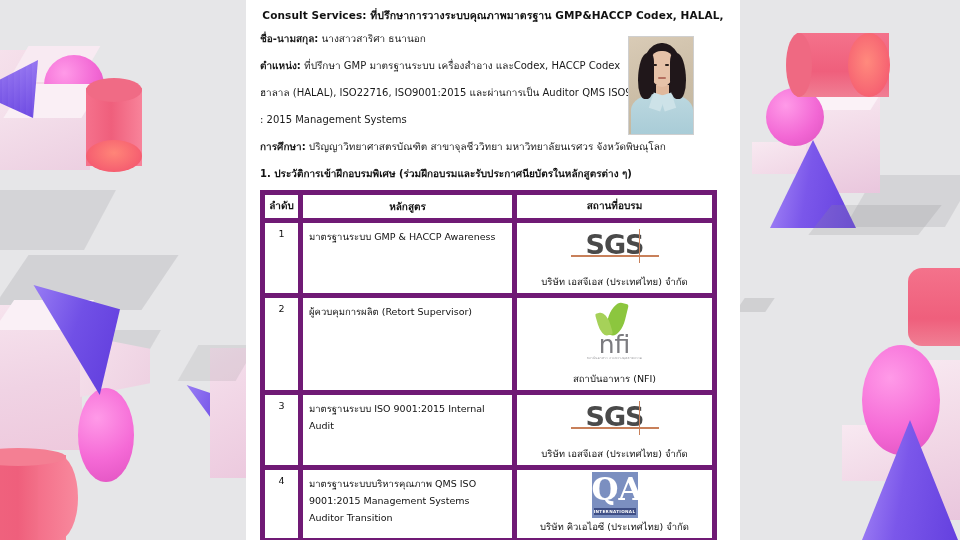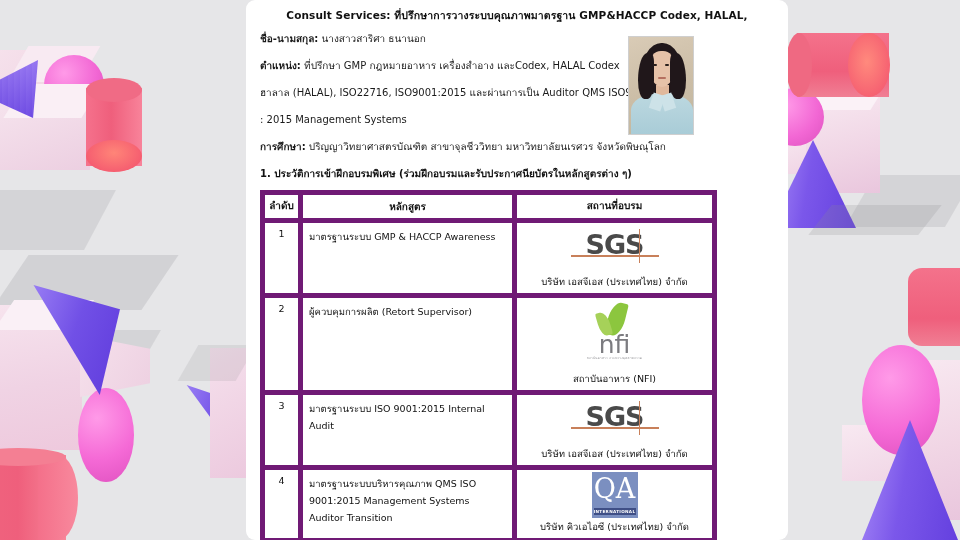--- a/index.html
+++ b/index.html
@@ -35,25 +35,24 @@
   .shadow-poly {
     position: absolute;
     background: rgba(140,140,145,.55);
   }
 
   
   #sheet {
     position: absolute;
     left: 246px;
     top: 0;
-    width: 542px;
+    width: 494px;
     height: 540px;
     background: #ffffff;
     padding: 6px 14px 0 14px;
-    border-radius: 9px;
   }
 
   .doc-title {
     font-weight: bold;
     font-size: 10.5px;
     color: #111;
     text-align: center;
     line-height: 19px;
     letter-spacing: .1px;
   }
@@ -174,21 +173,21 @@
   }
   .logo-nfi .sub {
     position:absolute; left:0; right:0; top:52px;
     font-size:3.2px; color:#8a8a8e; text-align:center; line-height:4px; letter-spacing:.2px;
   }
 
   .logo-qai { position: relative; width: 46px; height: 46px; background:#7b8fc0; }
   .logo-qai .qa {
     position:absolute; left:0; right:0; top:2px;
     font-family:"DejaVu Serif","Liberation Serif",serif;
-    font-size:27px; font-weight:normal; color:#ffffff; text-align:center; line-height:30px;
+    font-size:31px; font-weight:bold; color:#ffffff; text-align:center; line-height:30px;
   }
   .logo-qai .band {
     position:absolute; left:2px; right:2px; bottom:3px; height:7px;
     background:#3f4f86; color:#fff; font-size:4.2px; font-weight:bold;
     text-align:center; line-height:7px; letter-spacing:.3px;
   }
 </style>
 </head>
 <body>
 
@@ -310,21 +309,21 @@
 
     <div>
       <div class="doc-title">Consult Services: ที่ปรึกษาการวางระบบคุณภาพมาตรฐาน GMP&amp;HACCP Codex, HALAL,</div>
     </div>
 
     <div class="doc-line">
       <b>ชื่อ-นามสกุล:</b><span> นางสาวสาริศา ธนานอก</span>
     </div>
 
     <div class="doc-line">
-      <b>ตำแหน่ง:</b><span> ที่ปรึกษา GMP กฎหมายอาหาร เครื่องสำอาง และCodex, HALAL Codex</span>
+      <b>ตำแหน่ง:</b><span> ที่ปรึกษา GMP มาตรฐานระบบ เครื่องสำอาง และCodex, HACCP Codex</span>
     </div>
 
     <div class="doc-line">ฮาลาล (HALAL), ISO22716, ISO9001:2015 และผ่านการเป็น Auditor QMS ISO9001</div>
 
     <div class="doc-line">: 2015 Management Systems</div>
 
     <div class="doc-line">
       <b>การศึกษา:</b><span> ปริญญาวิทยาศาสตรบัณฑิต สาขาจุลชีววิทยา มหาวิทยาลัยนเรศวร จังหวัดพิษณุโลก</span>
     </div>
 

